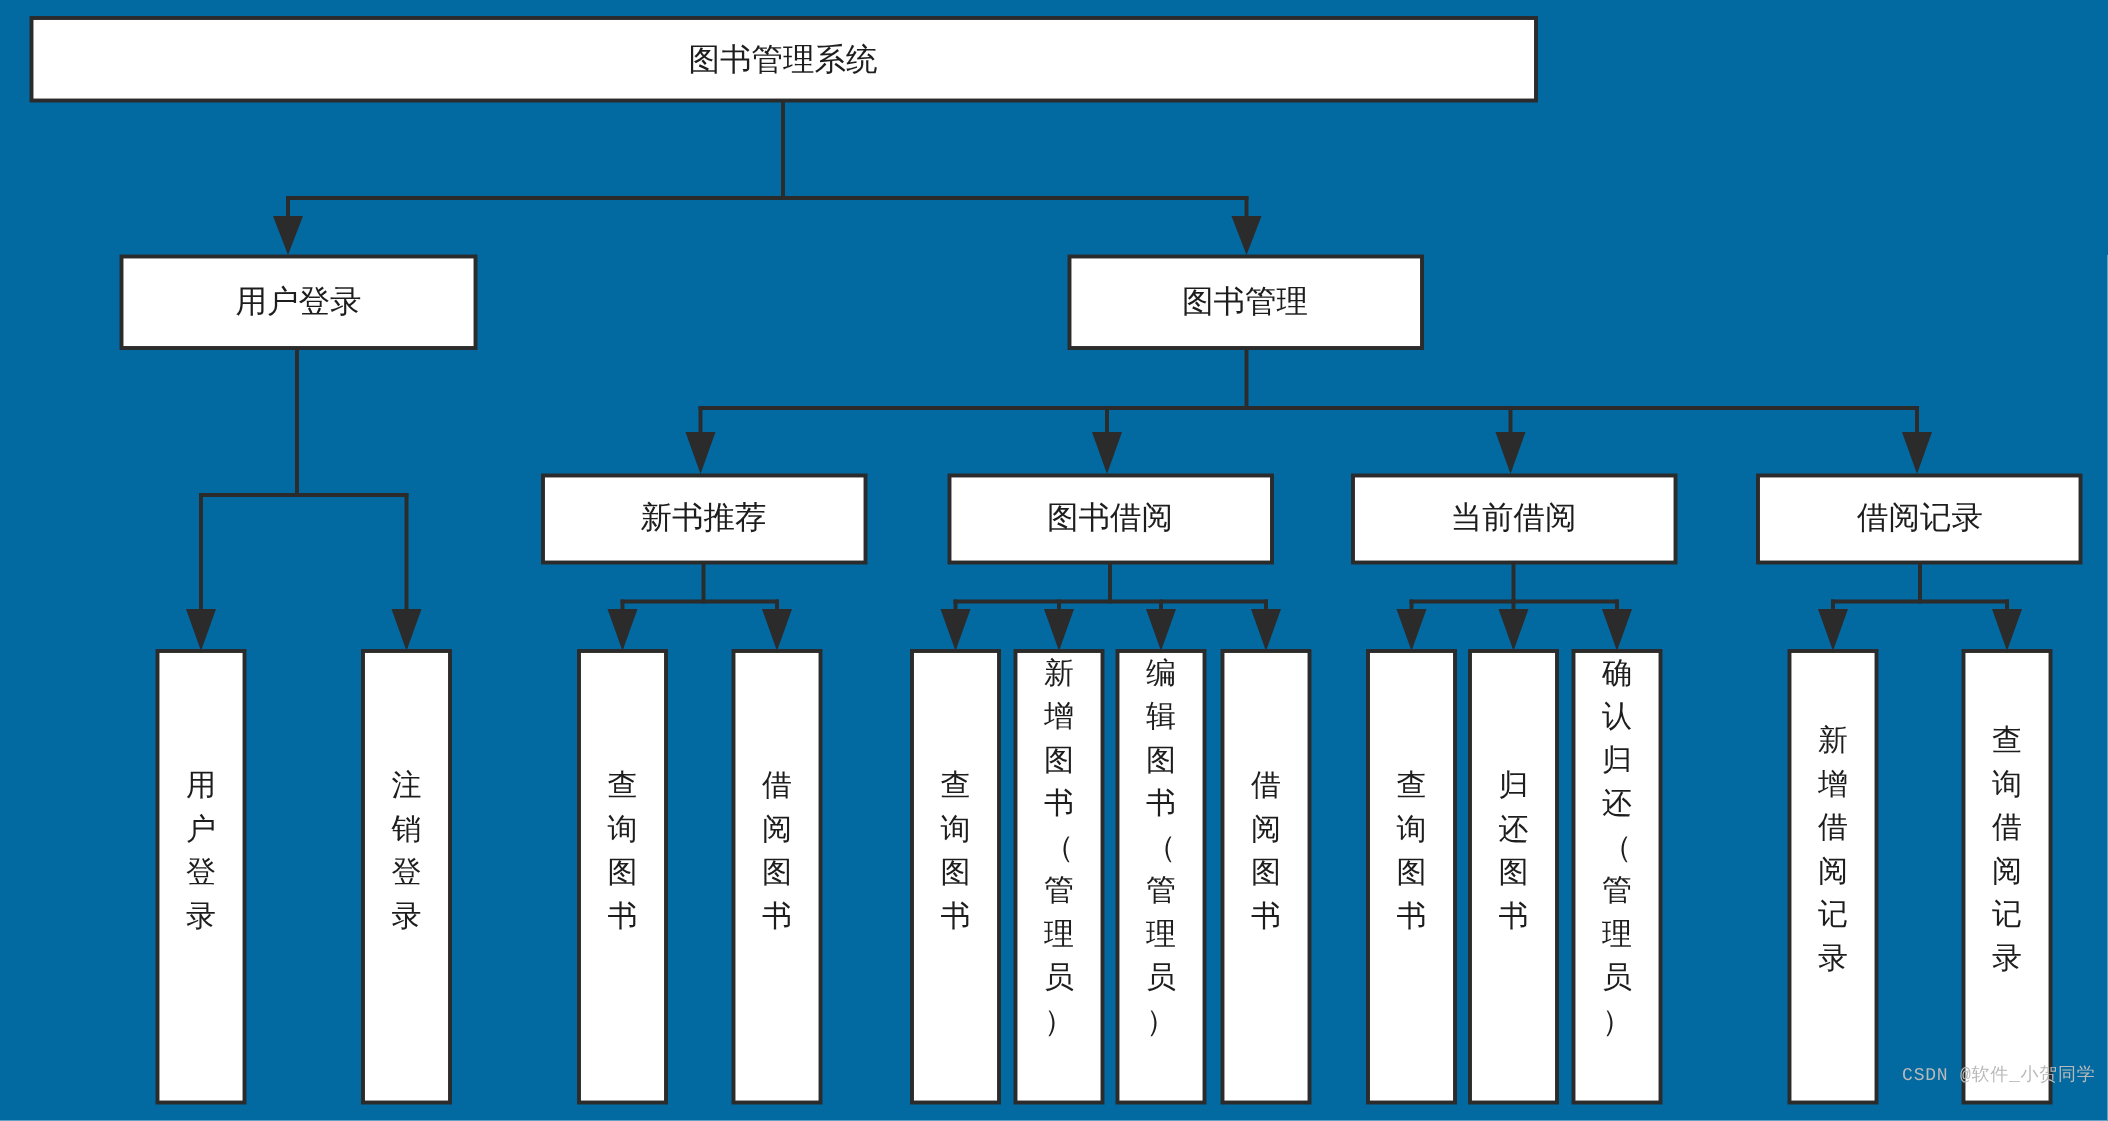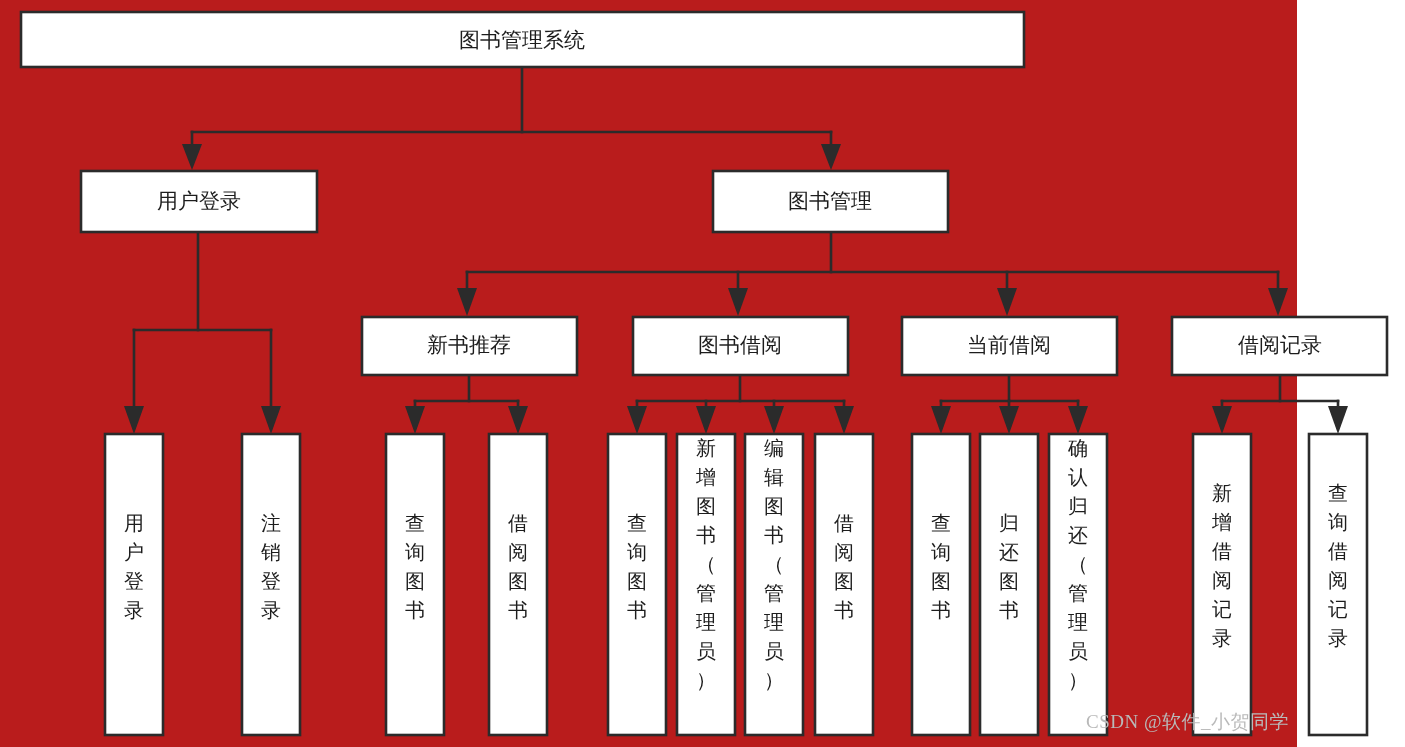--- a/index.html
+++ b/index.html
@@ -8,23 +8,23 @@
     background: #ffffff;
   }
   body {
     width: 1405px;
     height: 747px;
     font-family: "DejaVu Sans", "Liberation Sans", sans-serif;
     overflow: hidden;
   }
   #diagram-root {
     position: relative;
-    width: 1297px;
+    width: 1405px;
     height: 747px;
-    background: #b91c1c;
+    background: #0369a1;
   }
   svg#diagram-svg {
     position: absolute;
     left: 0;
     top: 0;
     width: 1405px;
     height: 747px;
     display: block;
   }
   .node-box {
@@ -51,23 +51,23 @@
   }
   .node-label-v {
     font-family: "DejaVu Sans", "Liberation Sans", sans-serif;
     font-size: 20px;
     fill: #1d1d1d;
     text-anchor: middle;
   }
   .watermark {
     position: absolute;
     right: 8px;
-    bottom: 12px;
-    font-family: Liberation Serif, serif;
-    font-size: 19px;
+    bottom: 22px;
+    font-family: Liberation Mono, monospace;
+    font-size: 12px;
     color: #b9b9b9;
     letter-spacing: 0.5px;
     white-space: nowrap;
     pointer-events: none;
   }
 </style>
 </head>
 <body>
 
 <div id="diagram-root">

